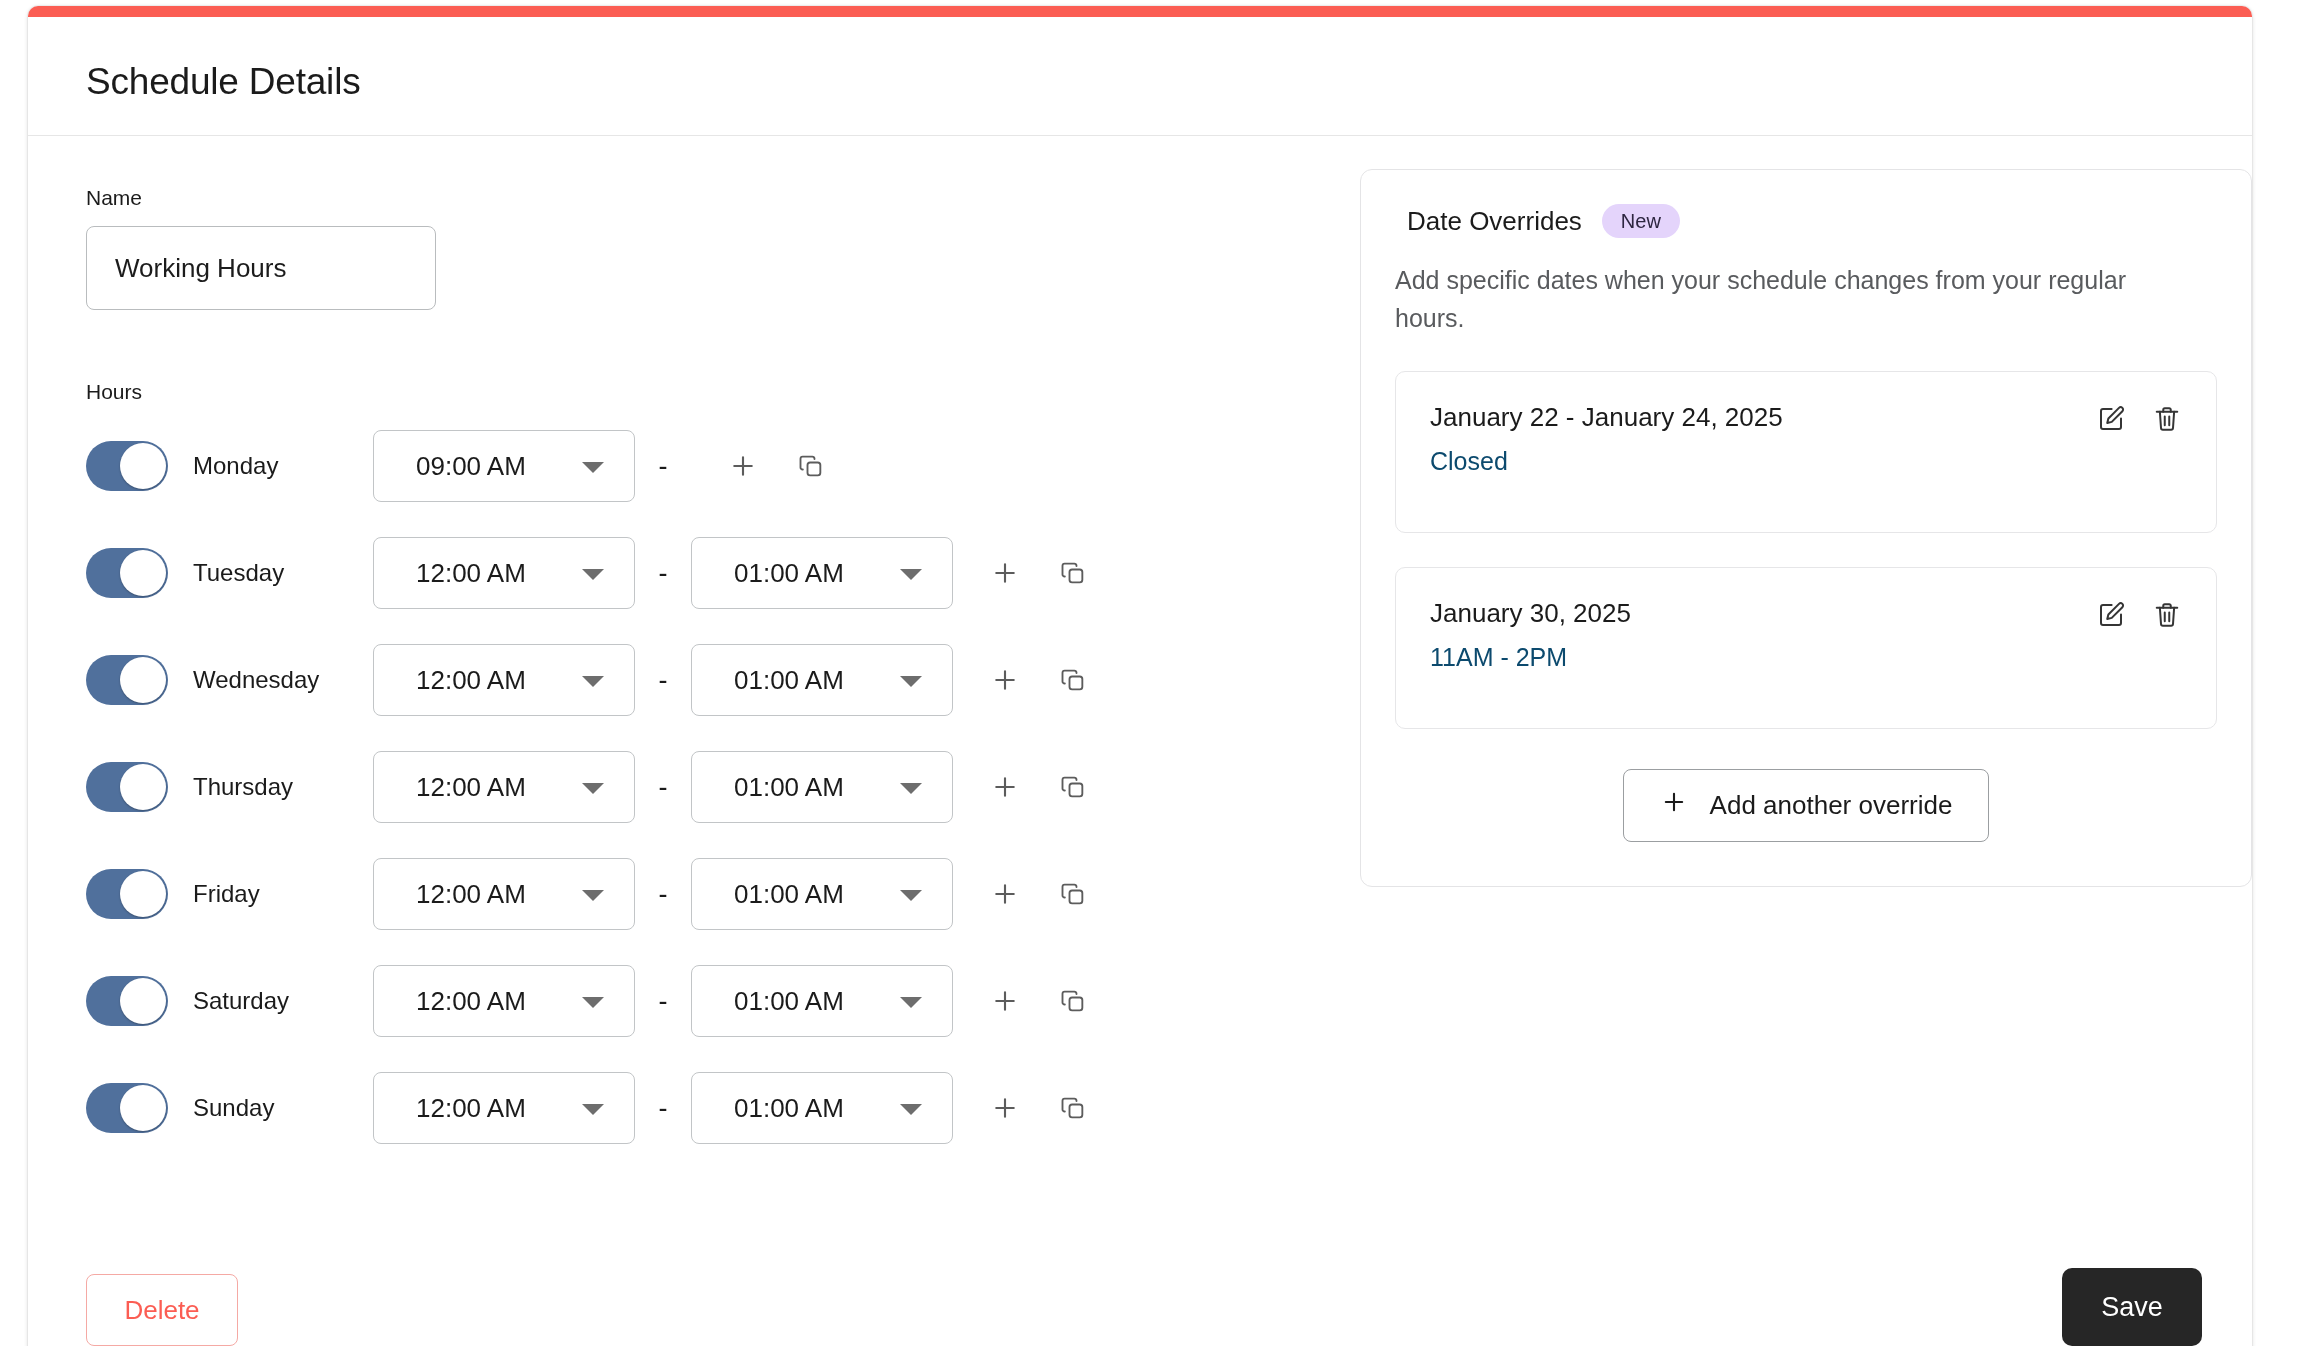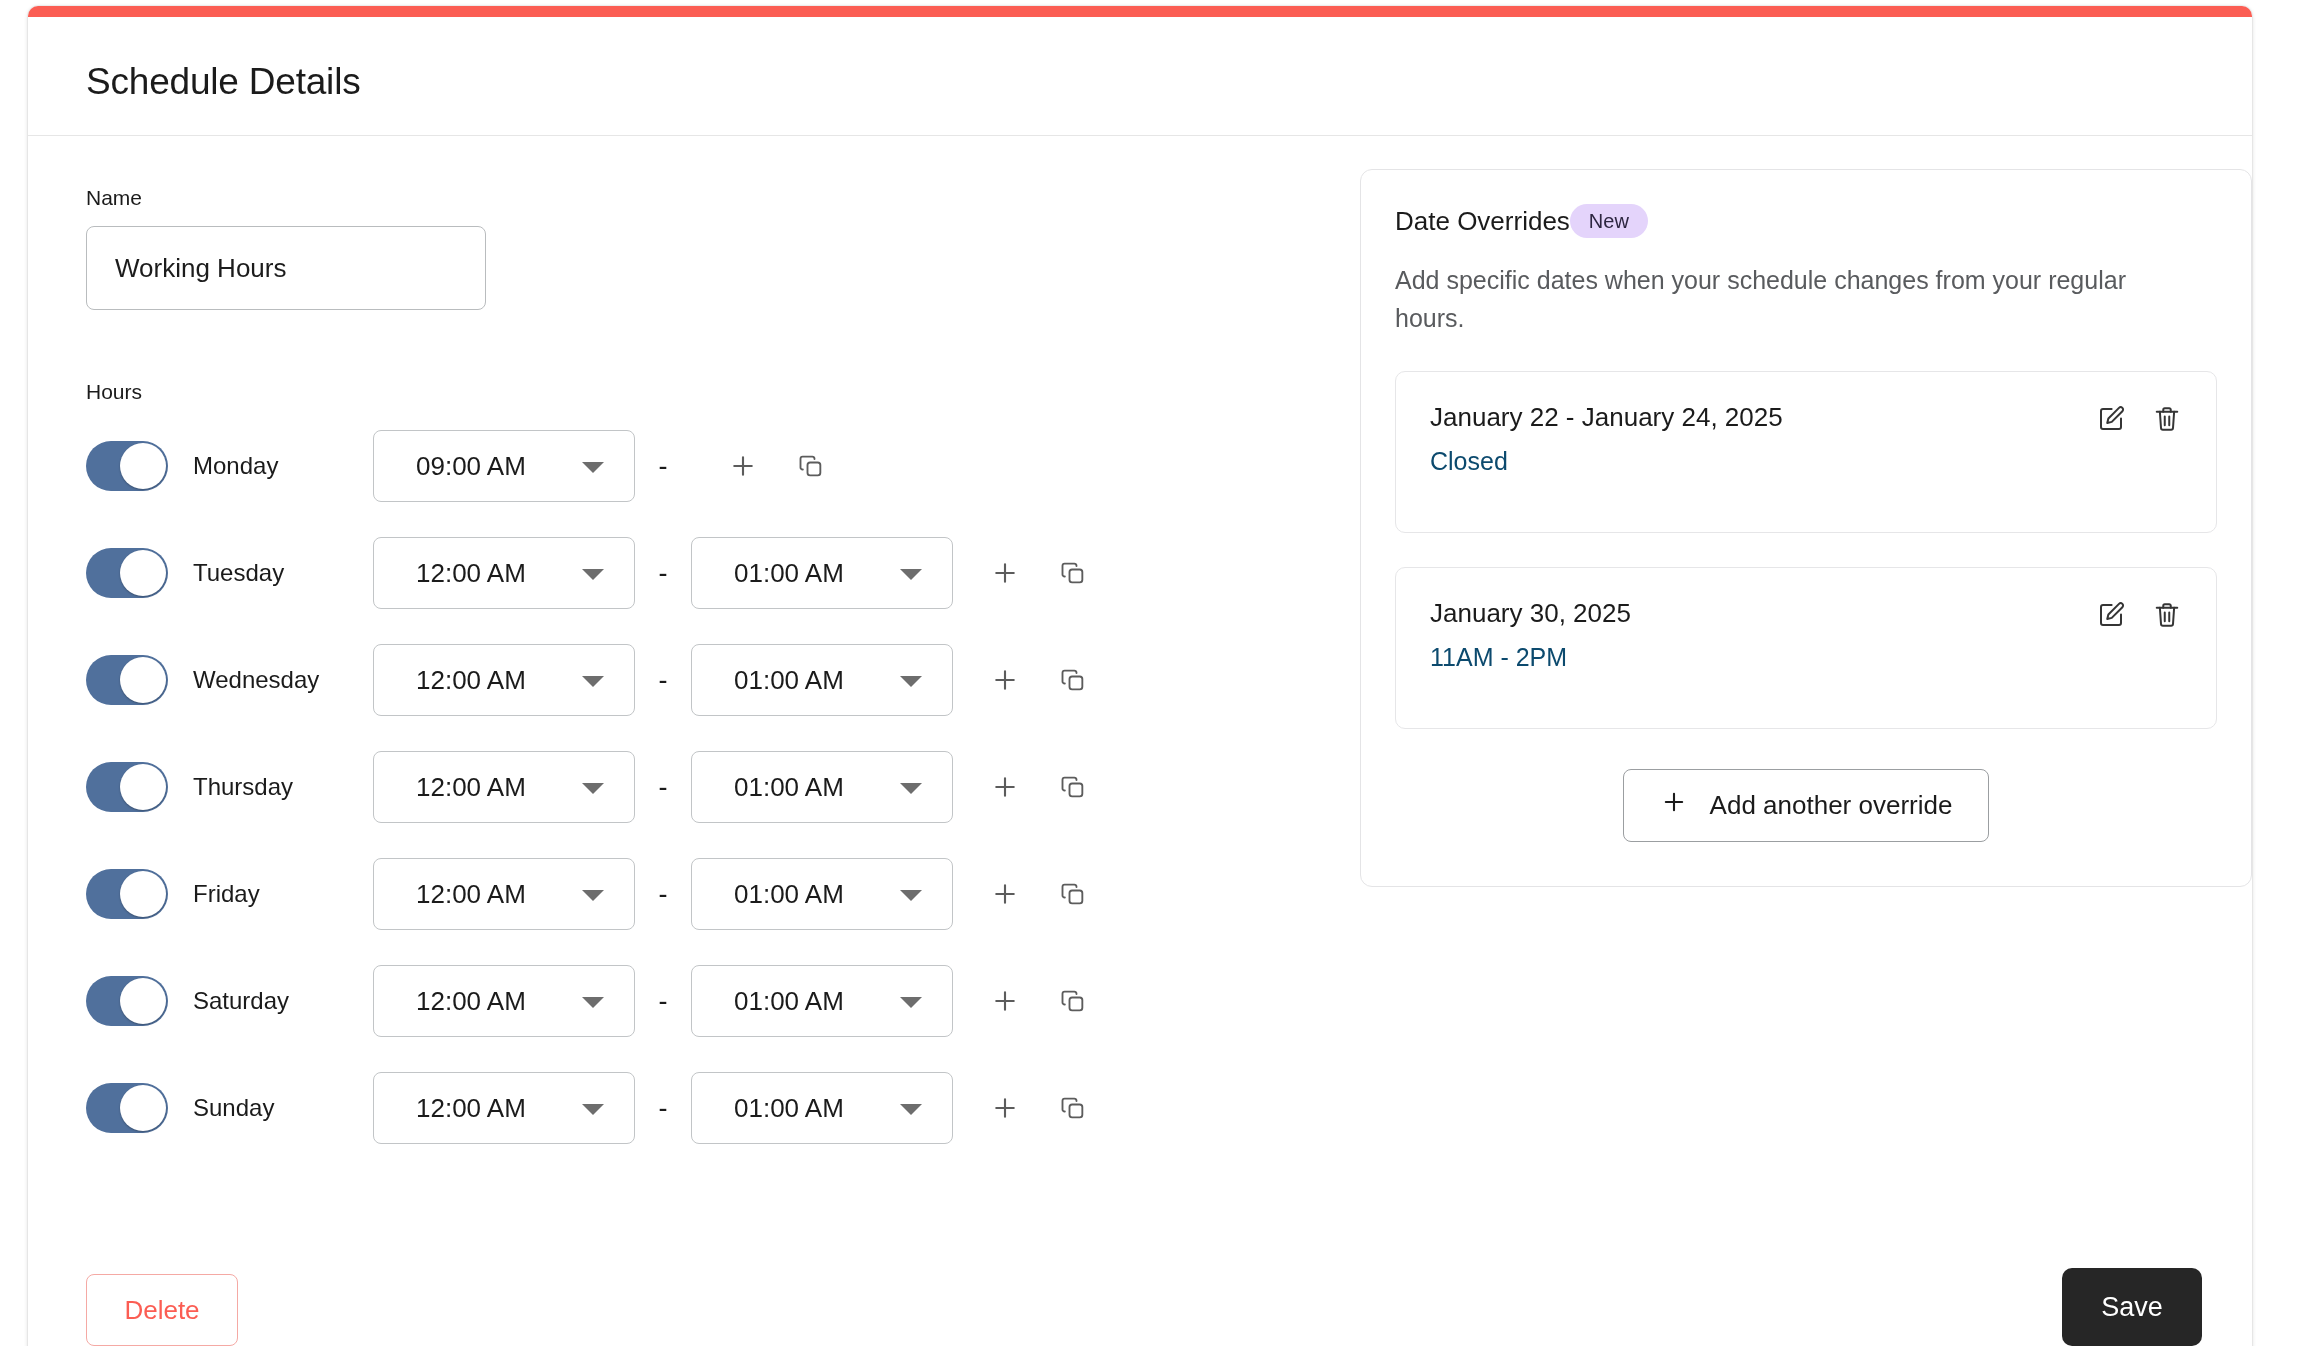--- a/index.html
+++ b/index.html
@@ -70,21 +70,21 @@
 
   .field-label {
     font-size: 21px;
     color: #1b1b1b;
     font-weight: 400;
     display: block;
   }
 
   .name-input {
     margin-top: 16px;
-    width: 400px;
+    width: 350px;
     height: 84px;
     border: 1px solid #b9bcbe;
     border-radius: 8px;
     background: #fff;
     font-family: "Liberation Sans", sans-serif;
     font-size: 26px;
     color: #1c1c1c;
     padding: 0 28px;
     outline: none;
   }
@@ -184,20 +184,22 @@
     width: 892px;
     border: 1px solid #e4e4e6;
     border-radius: 12px;
     background: #ffffff;
     padding: 34px 34px 44px 34px;
   }
 
   .ov-head {
     display: flex;
     align-items: center;
+    gap: 20px;
+    margin-left: 12px;
   }
   .ov-title {
     font-size: 26px;
     color: #1b1b1b;
   }
   .badge-new {
     background: #e4d4fb;
     color: #2d2640;
     font-size: 20px;
     padding: 7px 19px;

